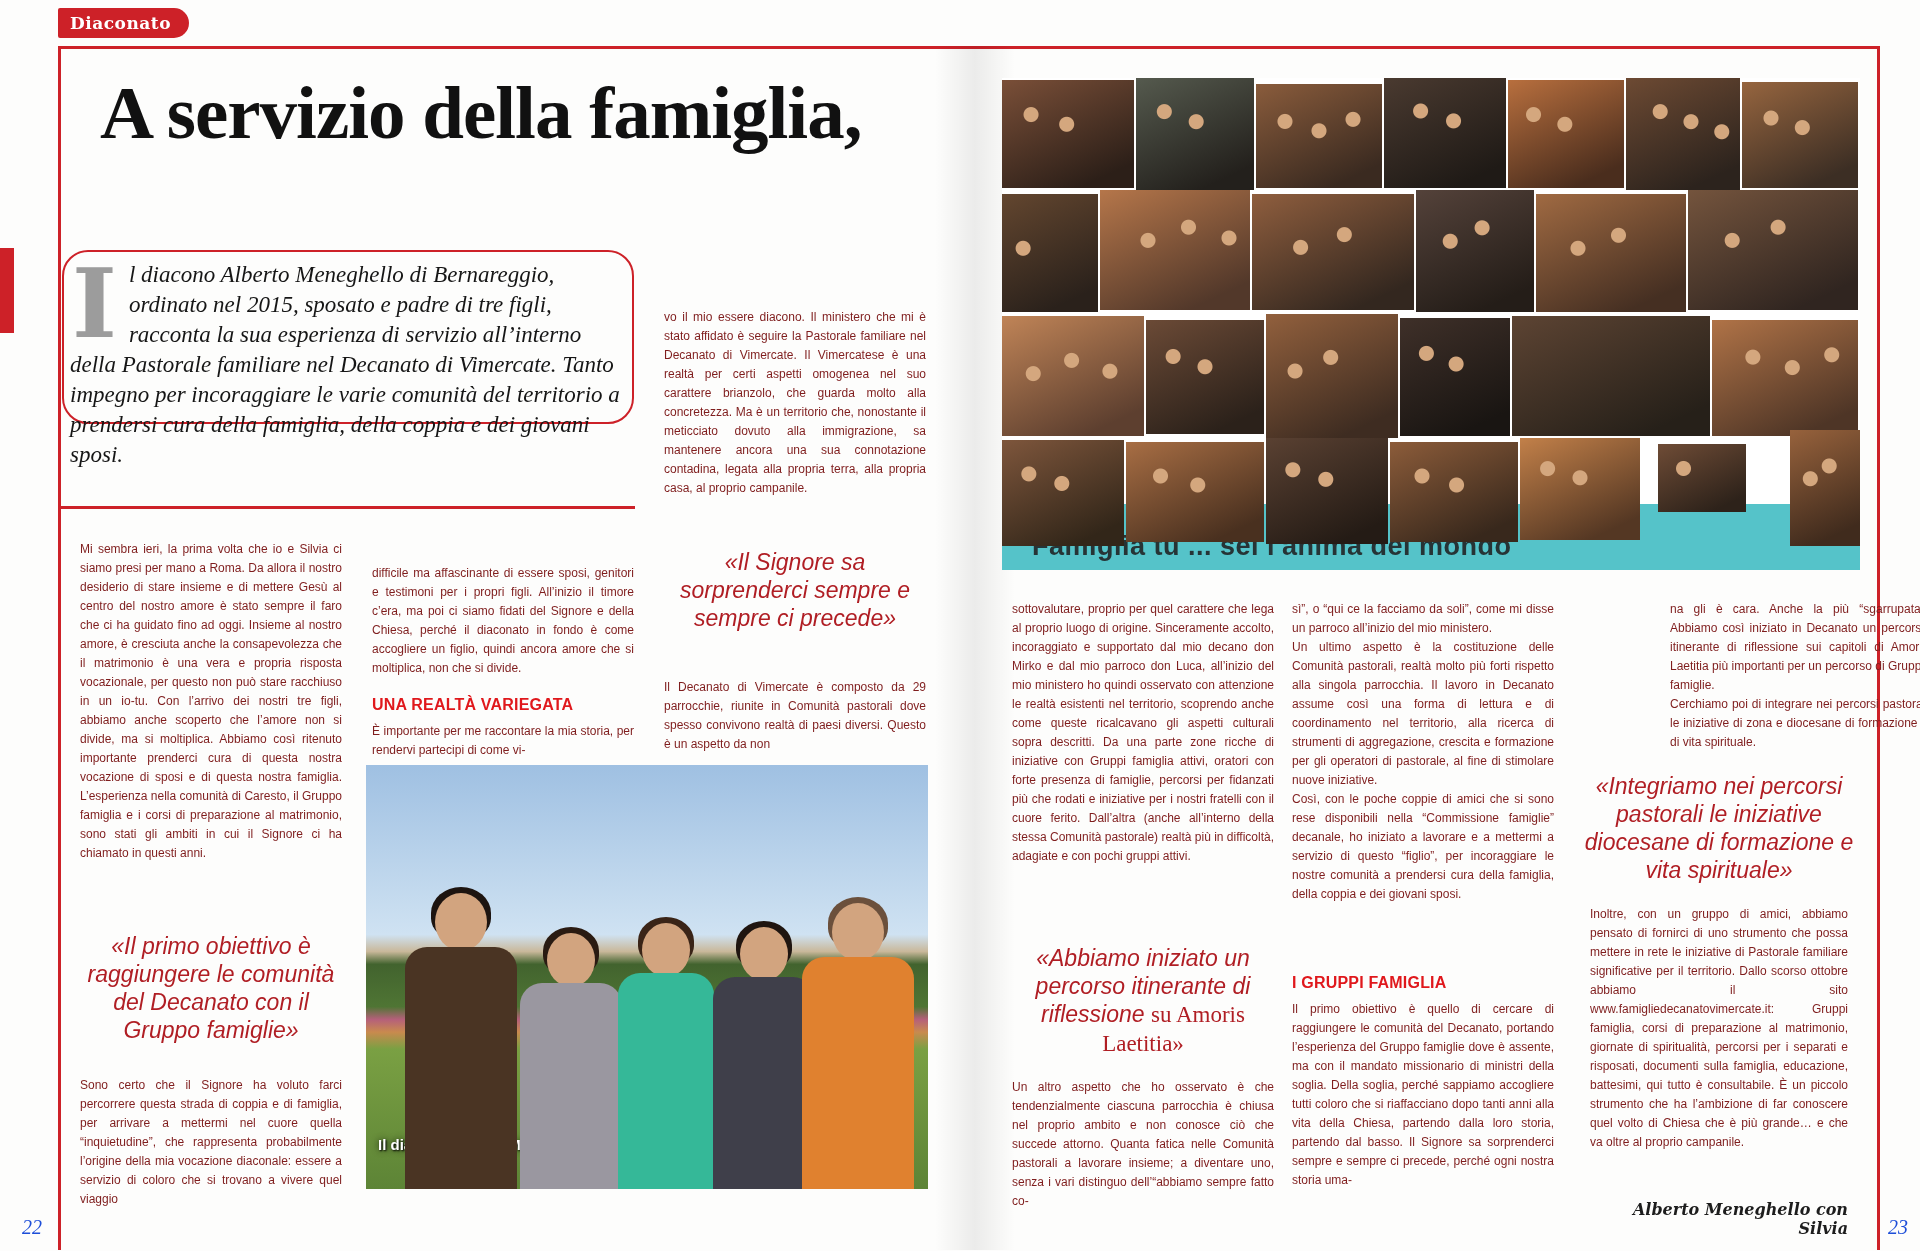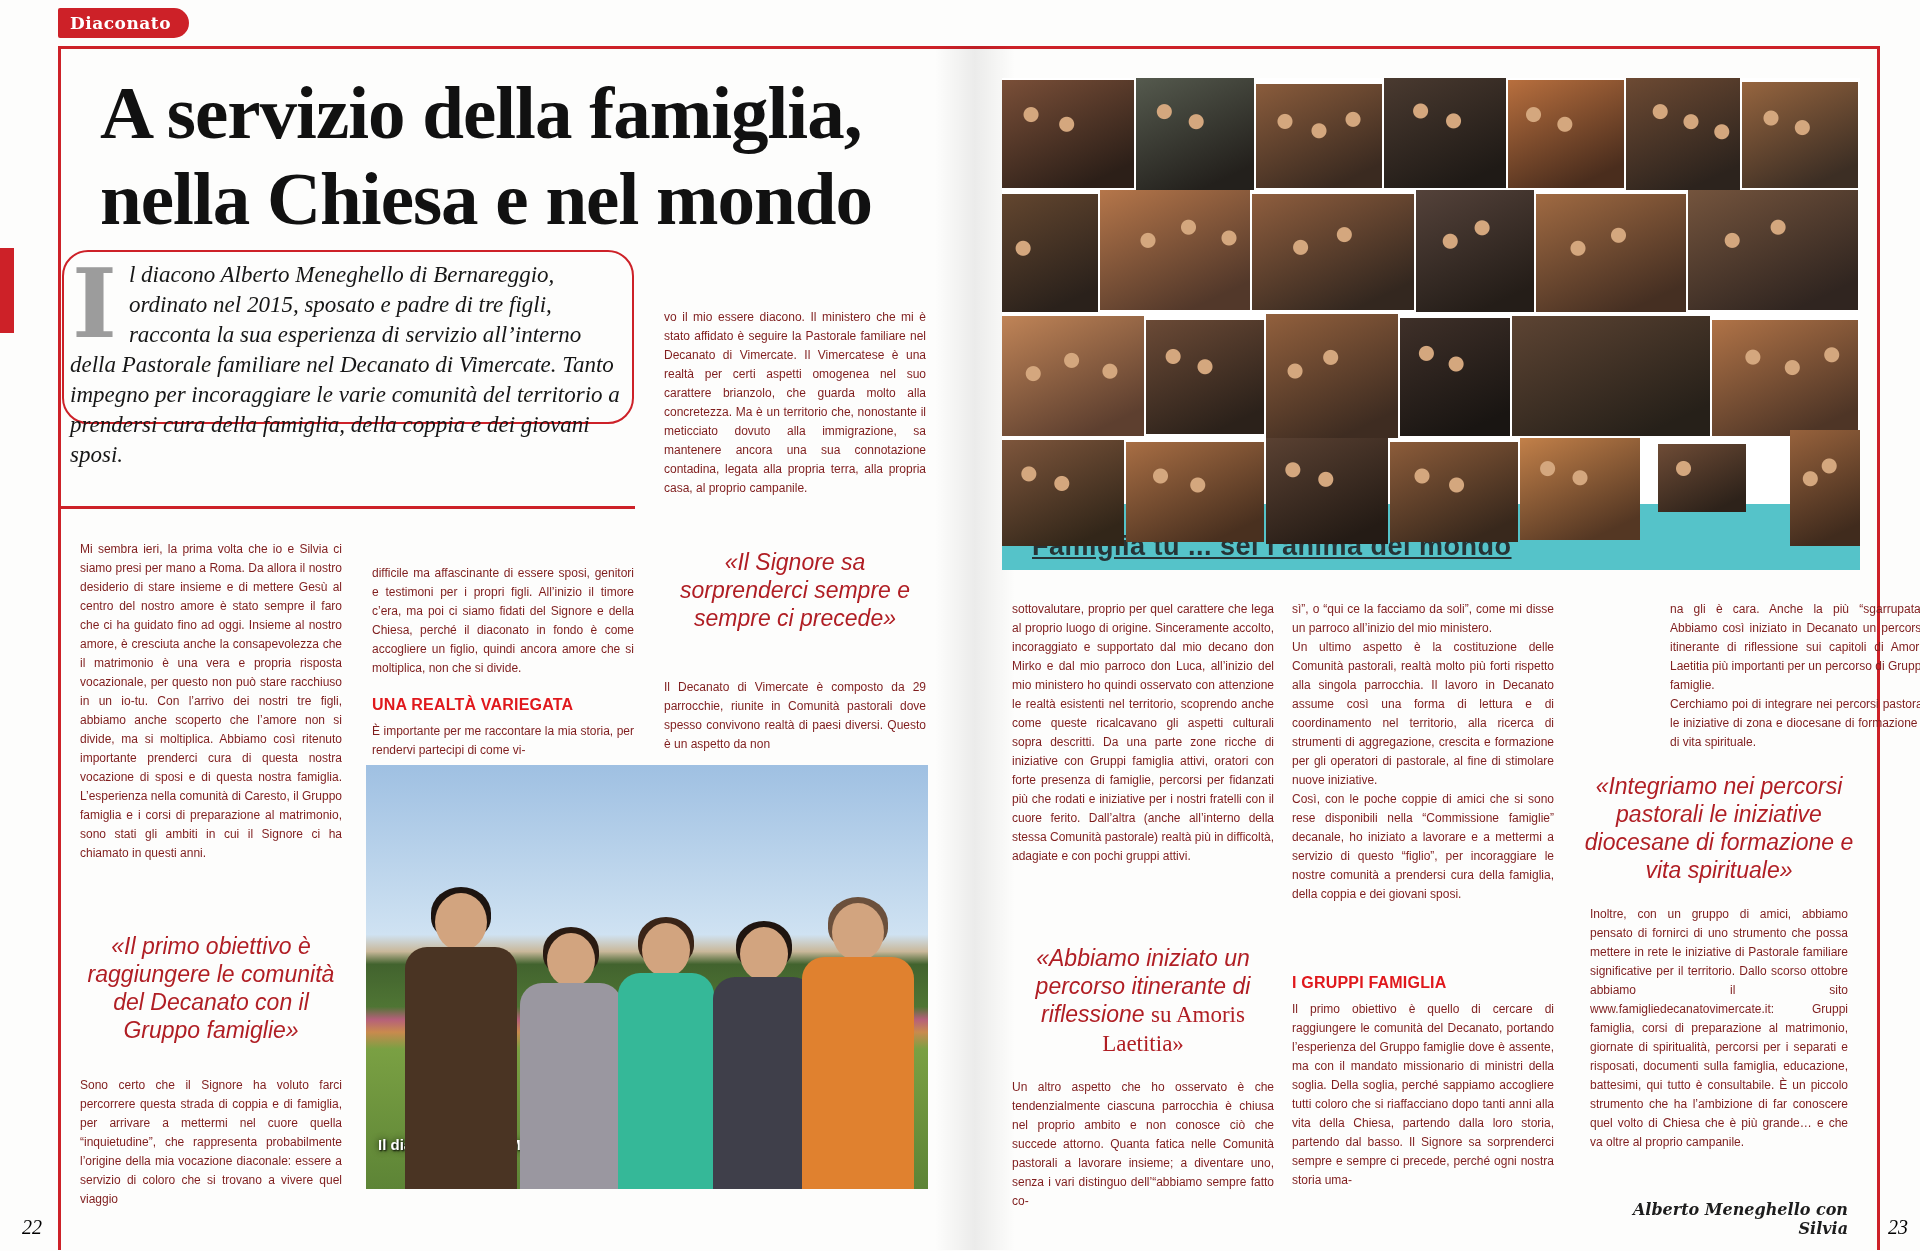--- a/index.html
+++ b/index.html
@@ -34,37 +34,36 @@
   .person .hair{position:absolute;border-radius:50% 50% 40% 40%;left:50%;transform:translateX(-50%);}
   .person .torso{position:absolute;left:50%;transform:translateX(-50%);border-radius:22px 22px 6px 6px;}
   .caption{font:bold 15px "Liberation Sans",sans-serif;color:#fff;
            text-shadow:1px 1px 2px #000,0 0 7px rgba(0,0,0,.75);}
   
   .collage{background:#fff;}
   .tile{position:absolute;}
   .teal-strip{position:absolute;background:#55c3c9;}
   .banner{font:bold 27px "Liberation Sans",sans-serif;color:#263436;letter-spacing:.5px;}
   .byline{font:bold italic 16px "DejaVu Serif",serif;color:#1d1d1d;text-align:right;}
-  .pagenum{font:italic 20px "Liberation Serif",serif;color:#000000;}
+  .pagenum{font:italic 20px "Liberation Serif",serif;color:#1d4ed8;}
   .gutter{background:linear-gradient(to right,rgba(0,0,0,0),rgba(0,0,0,.07) 50%,rgba(0,0,0,0));}
 </style>
 </head>
 <body>
 
 <div class="abs rule-h" style="left:58px;top:46px;width:1822px;"></div>
 <div class="abs rule-v" style="left:58px;top:46px;height:1204px;"></div>
 <div class="abs rule-v" style="left:1877px;top:46px;height:1204px;"></div>
 <div class="abs bleed-tab" style="left:0;top:248px;width:14px;height:85px;"></div>
 <div class="abs gutter" style="left:935px;top:46px;width:80px;height:1204px;"></div>
 
 <div class="abs tag" style="left:58px;top:8px;">Diaconato</div>
 
 <div class="abs title" style="left:72px;top:70px;width:900px;margin-left:28px;">
   <div>A servizio della famiglia,</div>
-  <div>nella Chiesa e nel mondo</div>
 </div>
 
 <div class="abs intro-box" style="left:62px;top:250px;width:568px;height:170px;"></div>
 <div class="abs intro" style="left:70px;top:260px;width:556px;">
   <span class="dropcap">I</span><span>l diacono Alberto Meneghello di Bernareggio, ordinato nel 2015, sposato e padre di tre figli, racconta la sua esperienza di servizio all’interno della Pastorale familiare nel Decanato di Vimercate. Tanto impegno per incoraggiare le varie comunità del territorio a prendersi cura della famiglia, della coppia e dei giovani sposi.</span>
 </div>
 <div class="abs rule-h" style="left:58px;top:506px;width:577px;height:2.5px;"></div>
 
 <div class="abs bodytxt" style="left:80px;top:540px;width:262px;">Mi sembra ieri, la prima volta che io e Silvia ci siamo presi per mano a Roma. Da allora il nostro desiderio di stare insieme e di mettere Gesù al centro del nostro amore è stato sempre il faro che ci ha guidato fino ad oggi. Insieme al nostro amore, è cresciuta anche la consapevolezza che il matrimonio è una vera e propria risposta vocazionale, per questo non può stare racchiuso in un io-tu. Con l’arrivo dei nostri tre figli, abbiamo anche scoperto che l’amore non si divide, ma si moltiplica. Abbiamo così ritenuto importante prenderci cura di questa nostra vocazione di sposi e di questa nostra famiglia. L’esperienza nella comunità di Caresto, il Gruppo famiglia e i corsi di preparazione al matrimonio, sono stati gli ambiti in cui il Signore ci ha chiamato in questi anni.</div>
 <div class="abs pullquote" style="left:76px;top:932px;width:270px;">«Il primo obiettivo è raggiungere le comunità del Decanato con il Gruppo famiglie»</div>
@@ -102,21 +101,21 @@
     </div>
     <div class="person" style="left: 436px; top: 138px; width: 112px; height: 290px;">
       <span class="hair" style="top:-6px;width:60px;height:52px;background:#6b503c"></span>
       <span class="head" style="top:0;width:52px;height:58px;"></span>
       <span class="torso" style="top:54px;width:112px;height:238px;background:#e0812f"></span>
     </div>
   </div>
 
 <div class="abs collage" id="collage" style="left:1002px;top:78px;width:858px;height:492px;">
   <div class="teal-strip" style="left:0;bottom:0;width:858px;height:66px;"></div>
-  <div class="banner abs" style="left:30px;bottom:8px;text-decoration:underline;">Famiglia tu ... sei l'anima del mondo</div>
+  <div class="banner abs" style="left:30px;bottom:8px;">Famiglia tu ... sei l'anima del mondo</div>
 <div class="tile" style="left: 0px; top: 2px; width: 132px; height: 108px; background: radial-gradient(circle at 22% 32%, rgb(212, 167, 126) 0px, rgb(212, 167, 126) 7px, rgba(0, 0, 0, 0) 8px), radial-gradient(circle at 49% 41%, rgb(212, 167, 126) 0px, rgb(212, 167, 126) 7px, rgba(0, 0, 0, 0) 8px), linear-gradient(155deg, rgb(122, 79, 56), rgb(44, 31, 24) 85%);"></div>
     <div class="tile" style="left: 134px; top: 0px; width: 118px; height: 112px; background: radial-gradient(circle at 24% 30%, rgb(212, 167, 126) 0px, rgb(212, 167, 126) 7px, rgba(0, 0, 0, 0) 8px), radial-gradient(circle at 51% 39%, rgb(212, 167, 126) 0px, rgb(212, 167, 126) 7px, rgba(0, 0, 0, 0) 8px), linear-gradient(155deg, rgb(85, 90, 78), rgb(35, 32, 28) 85%);"></div>
     <div class="tile" style="left: 254px; top: 6px; width: 126px; height: 104px; background: radial-gradient(circle at 23% 36%, rgb(212, 167, 126) 0px, rgb(212, 167, 126) 7px, rgba(0, 0, 0, 0) 8px), radial-gradient(circle at 50% 45%, rgb(212, 167, 126) 0px, rgb(212, 167, 126) 7px, rgba(0, 0, 0, 0) 8px), radial-gradient(circle at 77% 34%, rgb(212, 167, 126) 0px, rgb(212, 167, 126) 7px, rgba(0, 0, 0, 0) 8px), linear-gradient(155deg, rgb(138, 92, 60), rgb(58, 42, 32) 85%);"></div>
     <div class="tile" style="left: 382px; top: 0px; width: 122px; height: 110px; background: radial-gradient(circle at 30% 30%, rgb(212, 167, 126) 0px, rgb(212, 167, 126) 7px, rgba(0, 0, 0, 0) 8px), radial-gradient(circle at 57% 39%, rgb(212, 167, 126) 0px, rgb(212, 167, 126) 7px, rgba(0, 0, 0, 0) 8px), linear-gradient(155deg, rgb(74, 58, 48), rgb(31, 26, 22) 85%);"></div>
     <div class="tile" style="left: 506px; top: 2px; width: 116px; height: 108px; background: radial-gradient(circle at 22% 32%, rgb(212, 167, 126) 0px, rgb(212, 167, 126) 7px, rgba(0, 0, 0, 0) 8px), radial-gradient(circle at 49% 41%, rgb(212, 167, 126) 0px, rgb(212, 167, 126) 7px, rgba(0, 0, 0, 0) 8px), linear-gradient(155deg, rgb(184, 111, 62), rgb(74, 45, 29) 85%);"></div>
     <div class="tile" style="left: 624px; top: 0px; width: 114px; height: 112px; background: radial-gradient(circle at 30% 30%, rgb(212, 167, 126) 0px, rgb(212, 167, 126) 7px, rgba(0, 0, 0, 0) 8px), radial-gradient(circle at 57% 39%, rgb(212, 167, 126) 0px, rgb(212, 167, 126) 7px, rgba(0, 0, 0, 0) 8px), radial-gradient(circle at 84% 48%, rgb(212, 167, 126) 0px, rgb(212, 167, 126) 7px, rgba(0, 0, 0, 0) 8px), linear-gradient(155deg, rgb(109, 74, 51), rgb(44, 35, 29) 85%);"></div>
     <div class="tile" style="left: 740px; top: 4px; width: 116px; height: 106px; background: radial-gradient(circle at 25% 34%, rgb(212, 167, 126) 0px, rgb(212, 167, 126) 7px, rgba(0, 0, 0, 0) 8px), radial-gradient(circle at 52% 43%, rgb(212, 167, 126) 0px, rgb(212, 167, 126) 7px, rgba(0, 0, 0, 0) 8px), linear-gradient(155deg, rgb(150, 101, 63), rgb(60, 46, 36) 85%);"></div>
     <div class="tile" style="left: 0px; top: 116px; width: 96px; height: 118px; background: radial-gradient(circle at 22% 46%, rgb(212, 167, 126) 0px, rgb(212, 167, 126) 7px, rgba(0, 0, 0, 0) 8px), linear-gradient(155deg, rgb(99, 70, 47), rgb(42, 33, 27) 85%);"></div>
     <div class="tile" style="left: 98px; top: 112px; width: 150px; height: 120px; background: radial-gradient(circle at 32% 42%, rgb(212, 167, 126) 0px, rgb(212, 167, 126) 7px, rgba(0, 0, 0, 0) 8px), radial-gradient(circle at 59% 31%, rgb(212, 167, 126) 0px, rgb(212, 167, 126) 7px, rgba(0, 0, 0, 0) 8px), radial-gradient(circle at 86% 40%, rgb(212, 167, 126) 0px, rgb(212, 167, 126) 7px, rgba(0, 0, 0, 0) 8px), linear-gradient(155deg, rgb(181, 118, 74), rgb(82, 56, 42) 85%);"></div>
     <div class="tile" style="left: 250px; top: 116px; width: 162px; height: 116px; background: radial-gradient(circle at 30% 46%, rgb(212, 167, 126) 0px, rgb(212, 167, 126) 7px, rgba(0, 0, 0, 0) 8px), radial-gradient(circle at 57% 35%, rgb(212, 167, 126) 0px, rgb(212, 167, 126) 7px, rgba(0, 0, 0, 0) 8px), linear-gradient(155deg, rgb(143, 94, 62), rgb(51, 39, 31) 85%);"></div>

